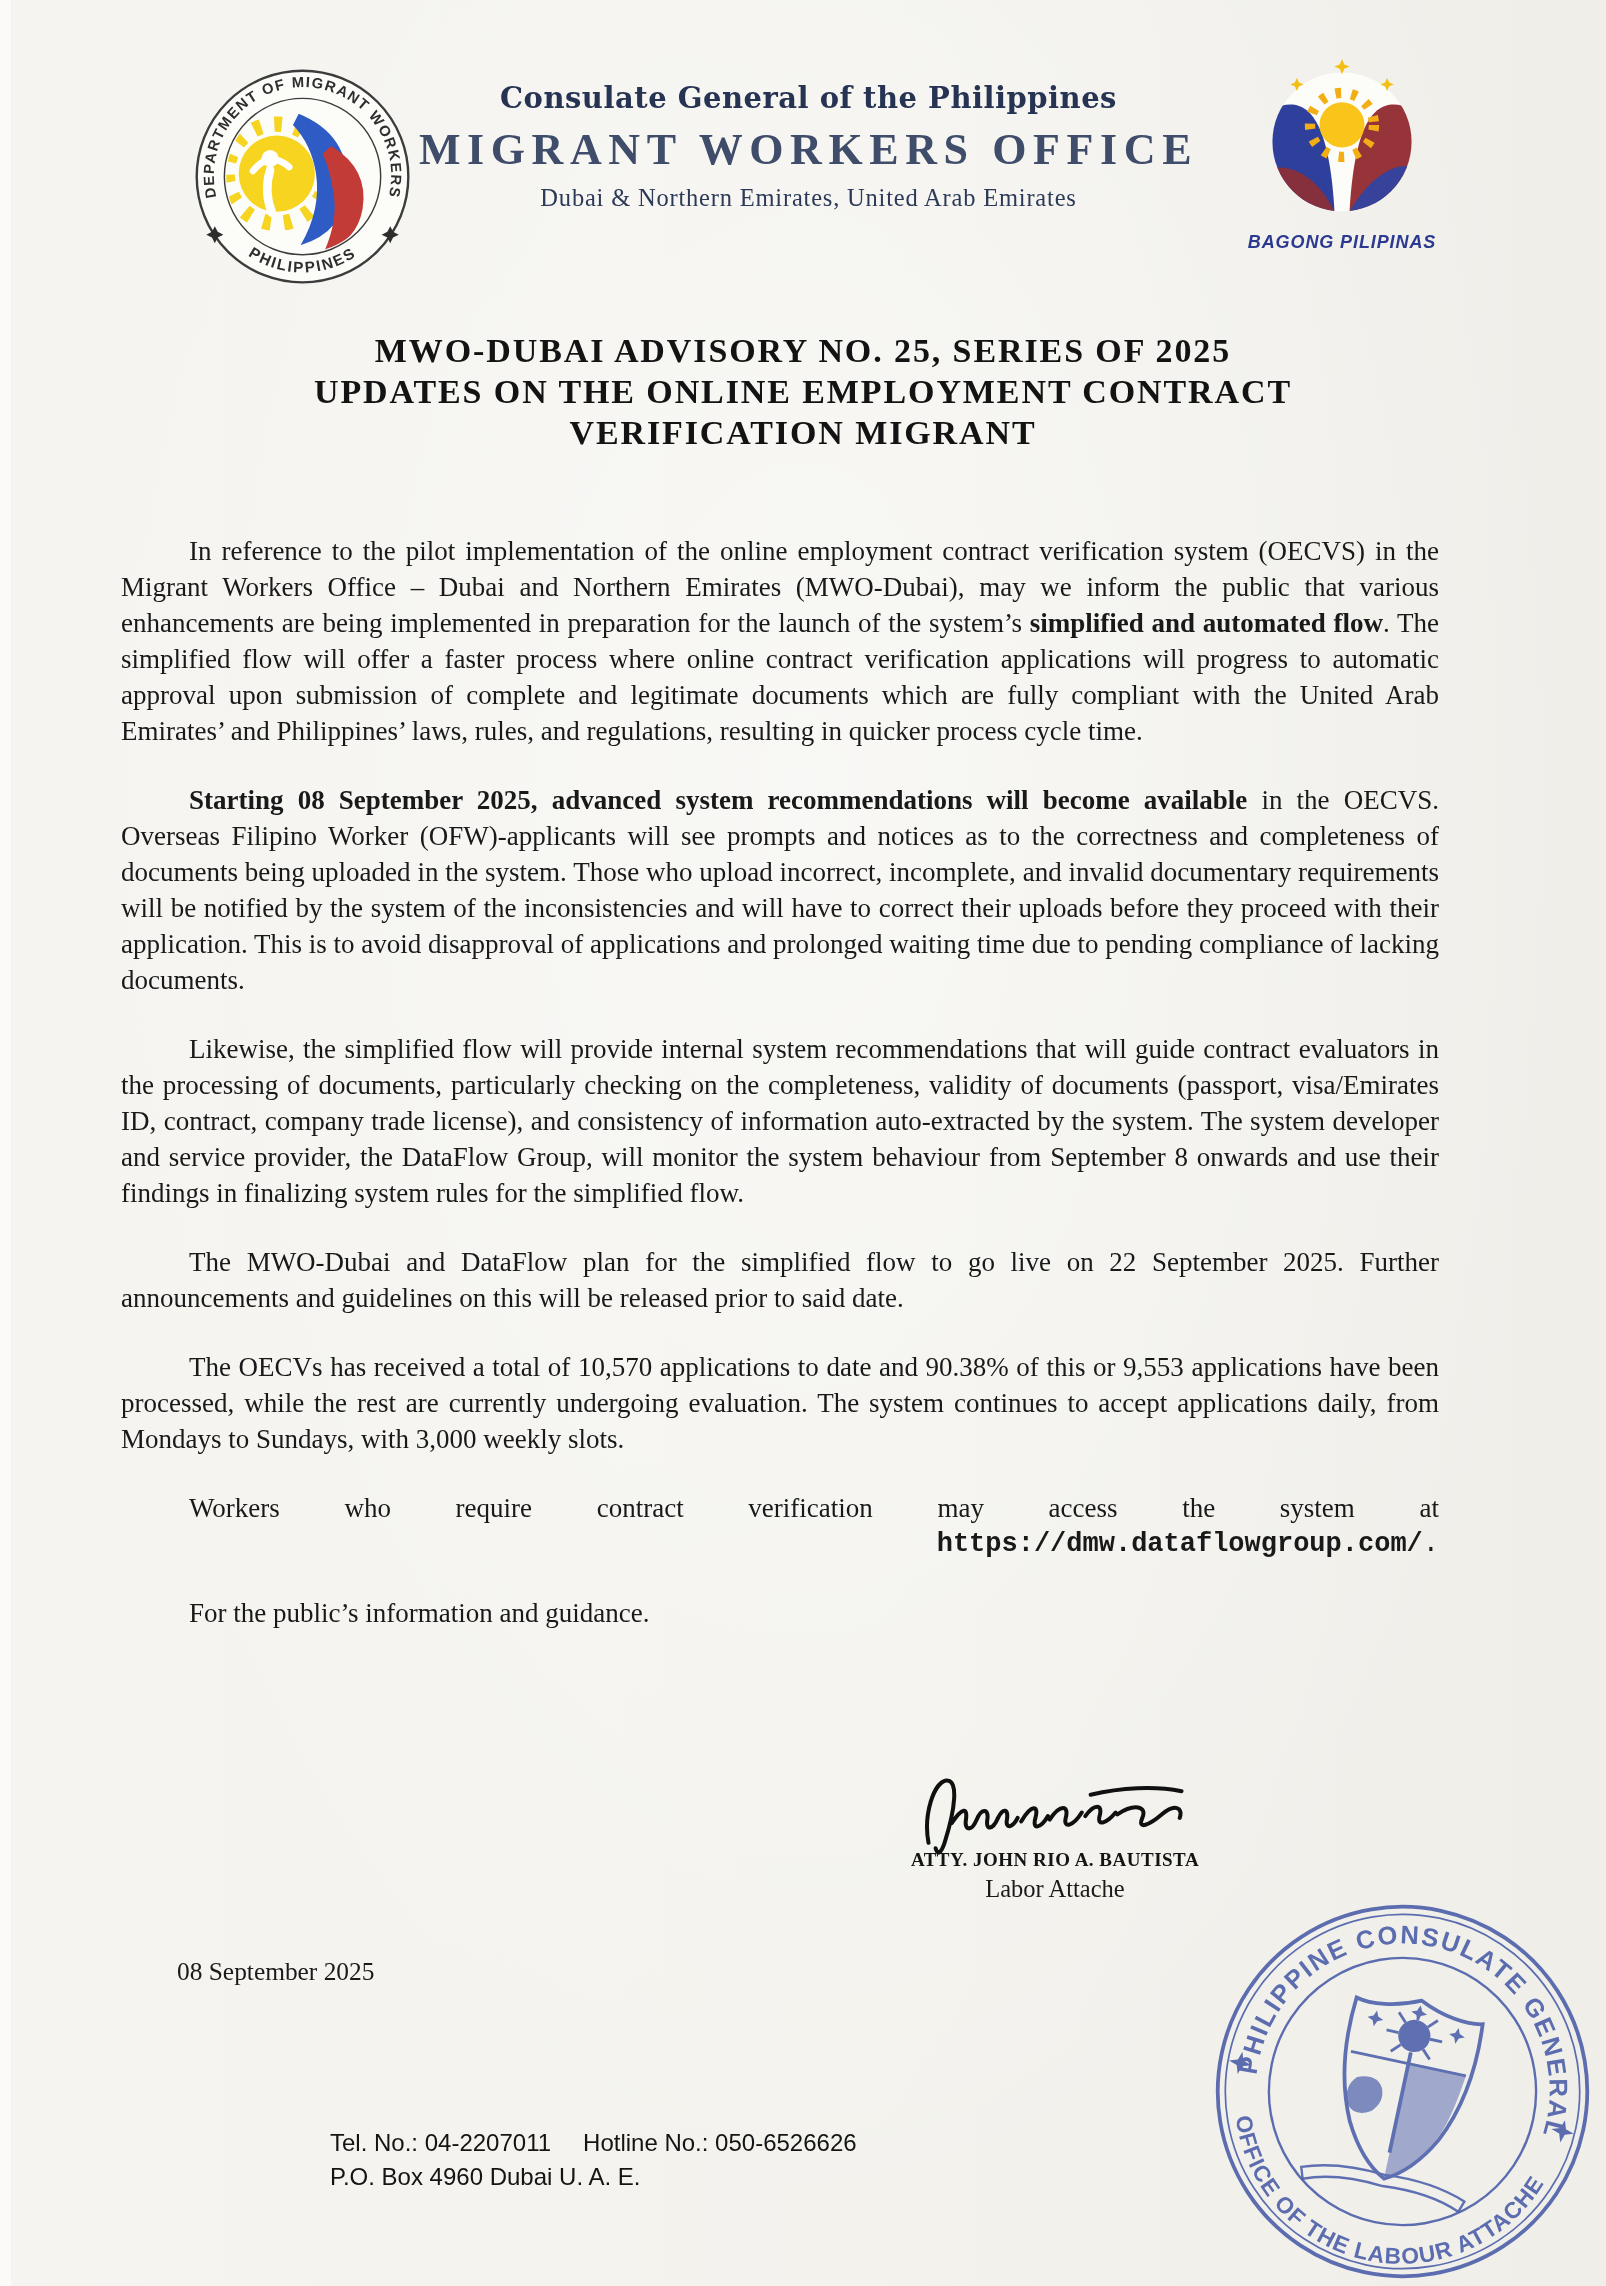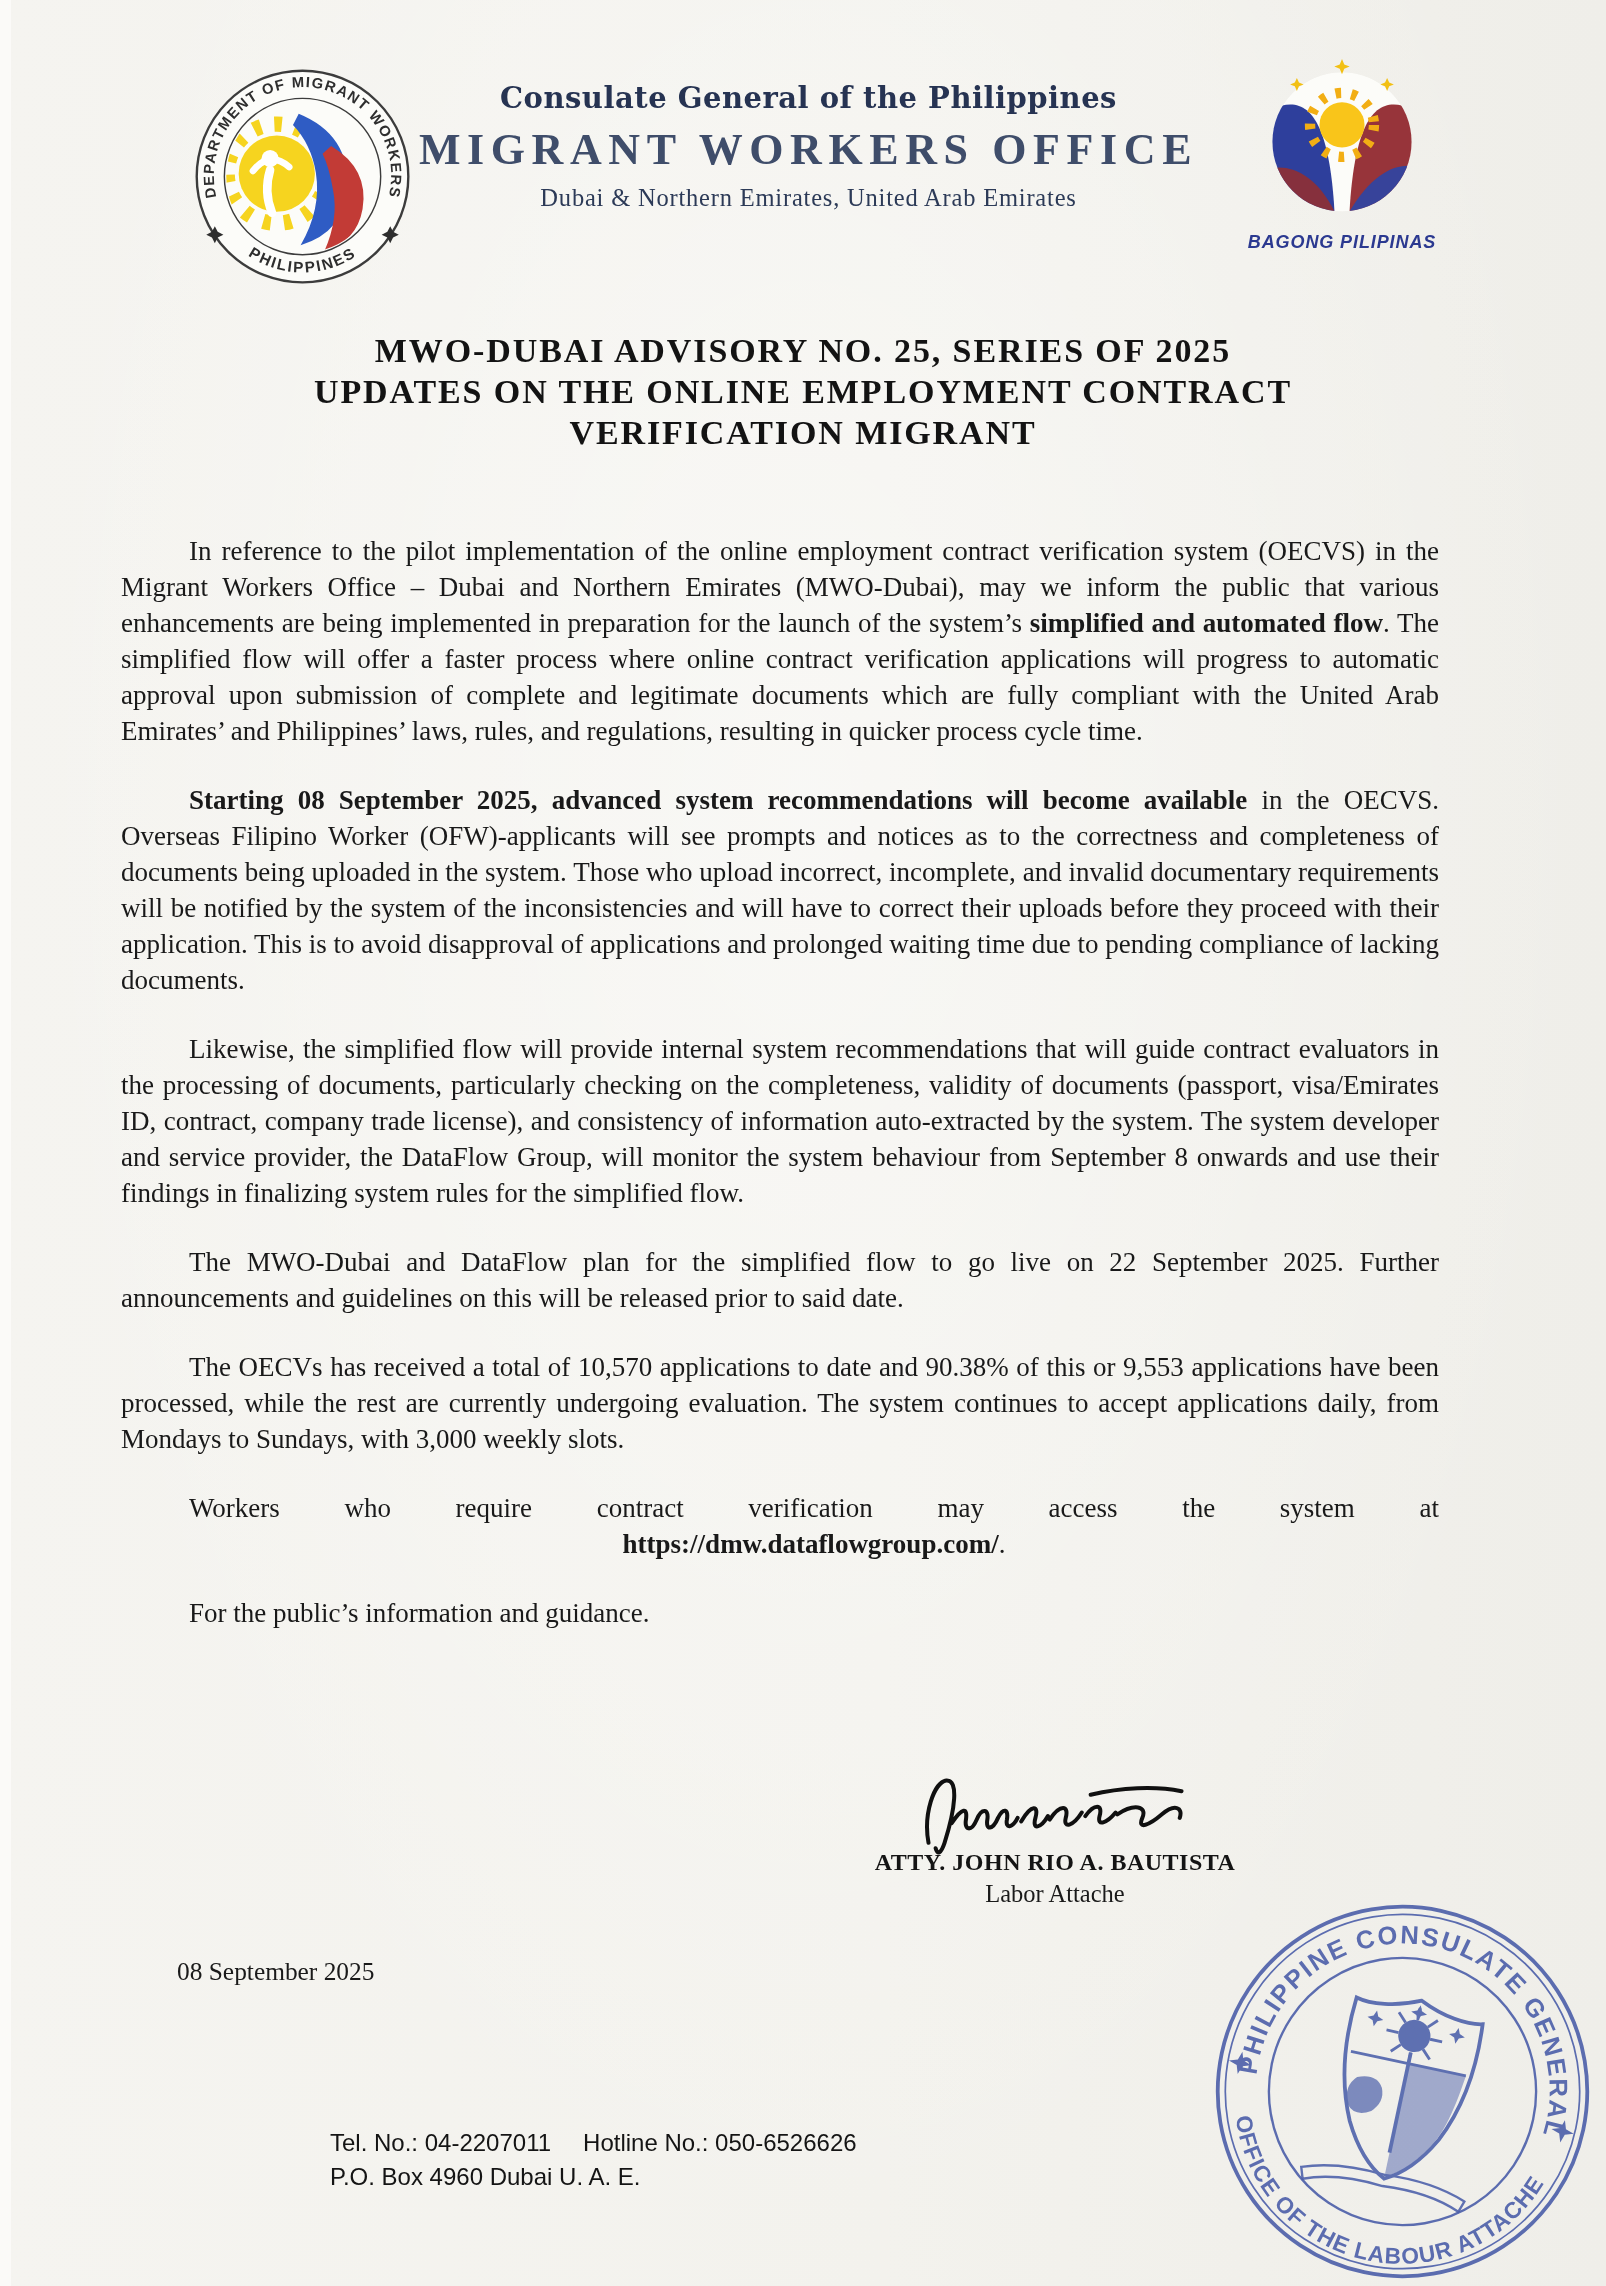--- a/index.html
+++ b/index.html
@@ -29,26 +29,26 @@
 
   
   .advisory { position:absolute; left:0; top:330px; width:1606px; text-align:center;
     font-weight:bold; font-size:34px; line-height:41px; letter-spacing:1.9px; color:#131313; }
 
   
   .body { position:absolute; left:121px; top:533px; width:1318px;
     font-size:27px; line-height:36px; color:#191919; }
   .para { margin:0 0 33px 0; text-indent:68px; text-align:justify; }
   .p6l1 { text-align:justify; text-align-last:justify; text-indent:68px; }
-  .p6l2 { text-align:center; }
+  .p6l2 { text-align:right;font-family:Liberation Mono, monospace; }
 
   
   .sig-block { position:absolute; left:829px; top:1766px; width:452px; text-align:center; }
   .sig-svg { position:absolute; left:83px; top:1.9px; width:311px; height:98px; }
-  .sig-name { margin-top:83px; font-weight:bold; font-size:24px; letter-spacing:0.5px; color:#141414; }
+  .sig-name { margin-top:83px; font-weight:bold; font-size:19px; letter-spacing:0.5px; color:#141414; }
   .sig-title { font-size:24.5px; margin-top:3.8px; color:#1a1a1a; }
 
   .dateline { position:absolute; left:177px; top:1957px; font-size:25.4px; color:#1a1a1a; }
 
   
   .footer { position:absolute; left:330px; top:2105px; width:791px; text-align:left;
     font-family:"Liberation Sans", sans-serif; font-size:24px; line-height:34px; color:#141414;margin-top:21px; }
   .footer .gap { display:inline-block; width:32px; }
 
   

